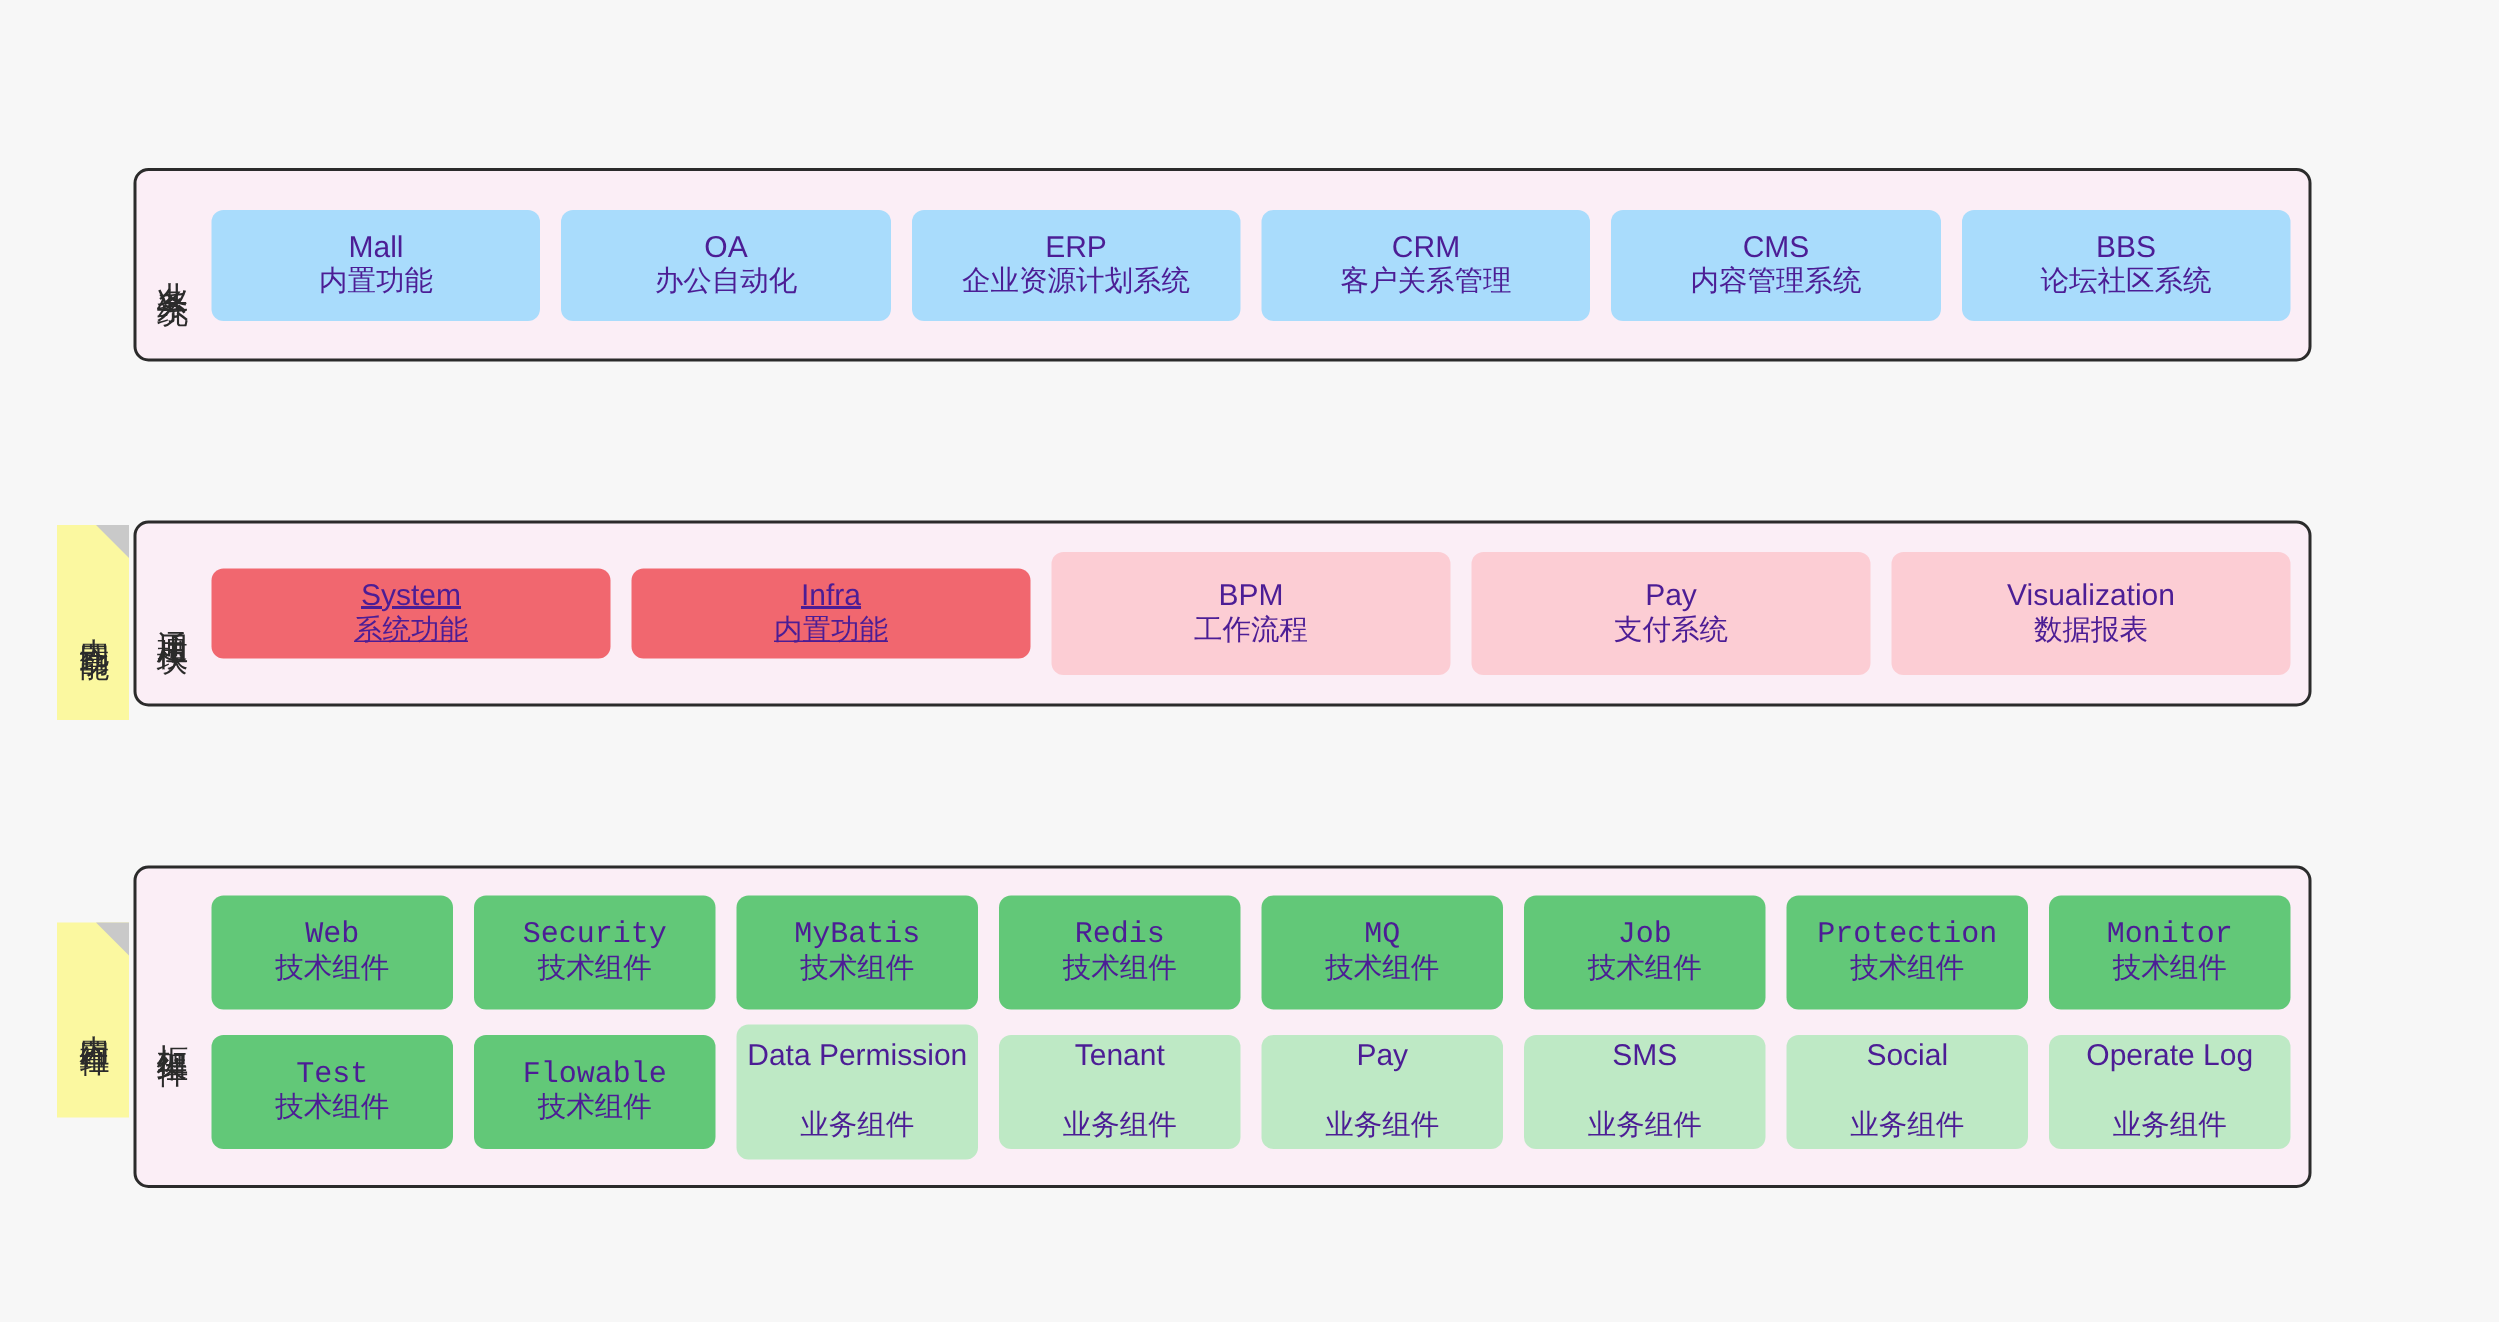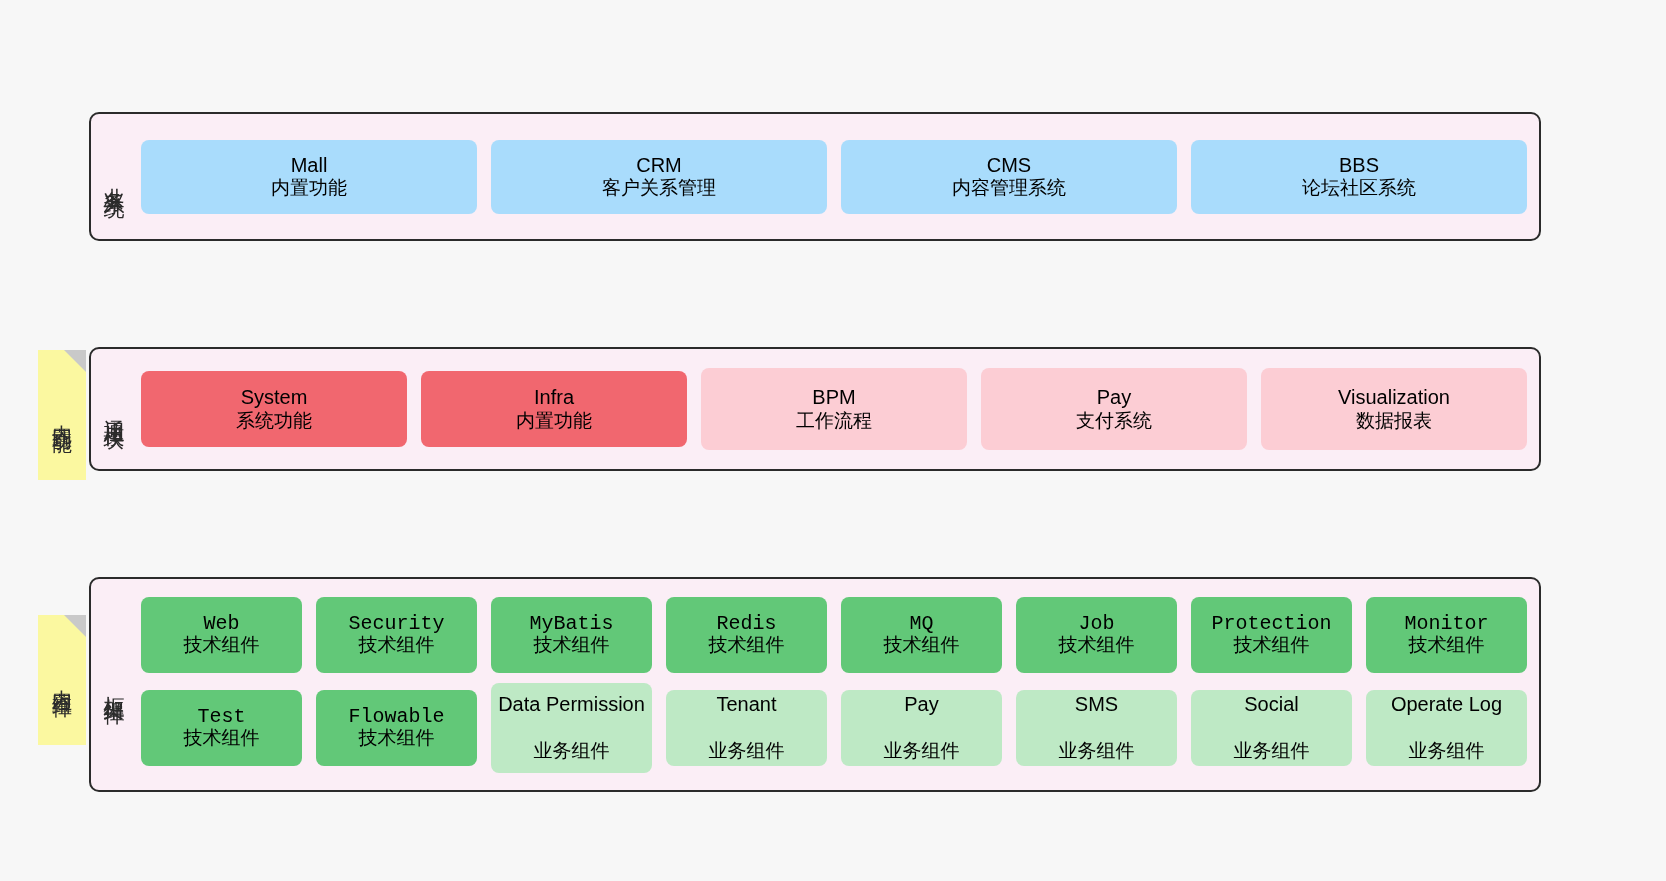--- a/index.html
+++ b/index.html
@@ -63,30 +63,30 @@
   }
 
   
   .card {
     border-radius: 8px;
     display: flex;
     flex-direction: column;
     align-items: center;
     justify-content: center;
     text-align: center;
-    color: #000000;
+    color: #4c1d95;
     box-sizing: border-box;
     flex: 1 1 0;
     line-height: 1.18;
     padding: 6px 4px;
   }
   .card .t1 { font-size: 20px; }
   .card .t2 { font-size: 19px; }
   .card.biz    { background: #a9dcfc; height: 74px; }
-  .card.mod-strong { background: #f1676f; height: 76px; }
+  .card.mod-strong { background: #f1676f; height: 60px; text-decoration: underline; }
   .card.mod-soft   { background: #fccdd4; height: 82px; }
   .card.tech   { background: #62c878; height: 76px; font-family: Liberation Mono, monospace; }
   .card.bizcomp{ background: #bee9c5; height: 76px; gap: 24px; }
   .card.tall   { height: 90px; margin-top: -7px; }
 
   
   .note {
     position: absolute;
     background: #fbf8a0;
     box-sizing: border-box;
@@ -134,21 +134,29 @@
 
   <div class="layer" style="left:89px; top:112px; width:1452px; height:129px;">
     <div class="layer-title">业务系统</div>
     <div class="layer-body">
 
       <div class="card biz">
         <span class="t1">Mall</span>
         <span class="t2">内置功能</span>
       </div>
 
-
+      <div class="card biz">
+        <span class="t1">OA</span>
+        <span class="t2">办公自动化</span>
+      </div>
+
+      <div class="card biz">
+        <span class="t1">ERP</span>
+        <span class="t2">企业资源计划系统</span>
+      </div>
 
       <div class="card biz">
         <span class="t1">CRM</span>
         <span class="t2">客户关系管理</span>
       </div>
 
       <div class="card biz">
         <span class="t1">CMS</span>
         <span class="t2">内容管理系统</span>
       </div>

